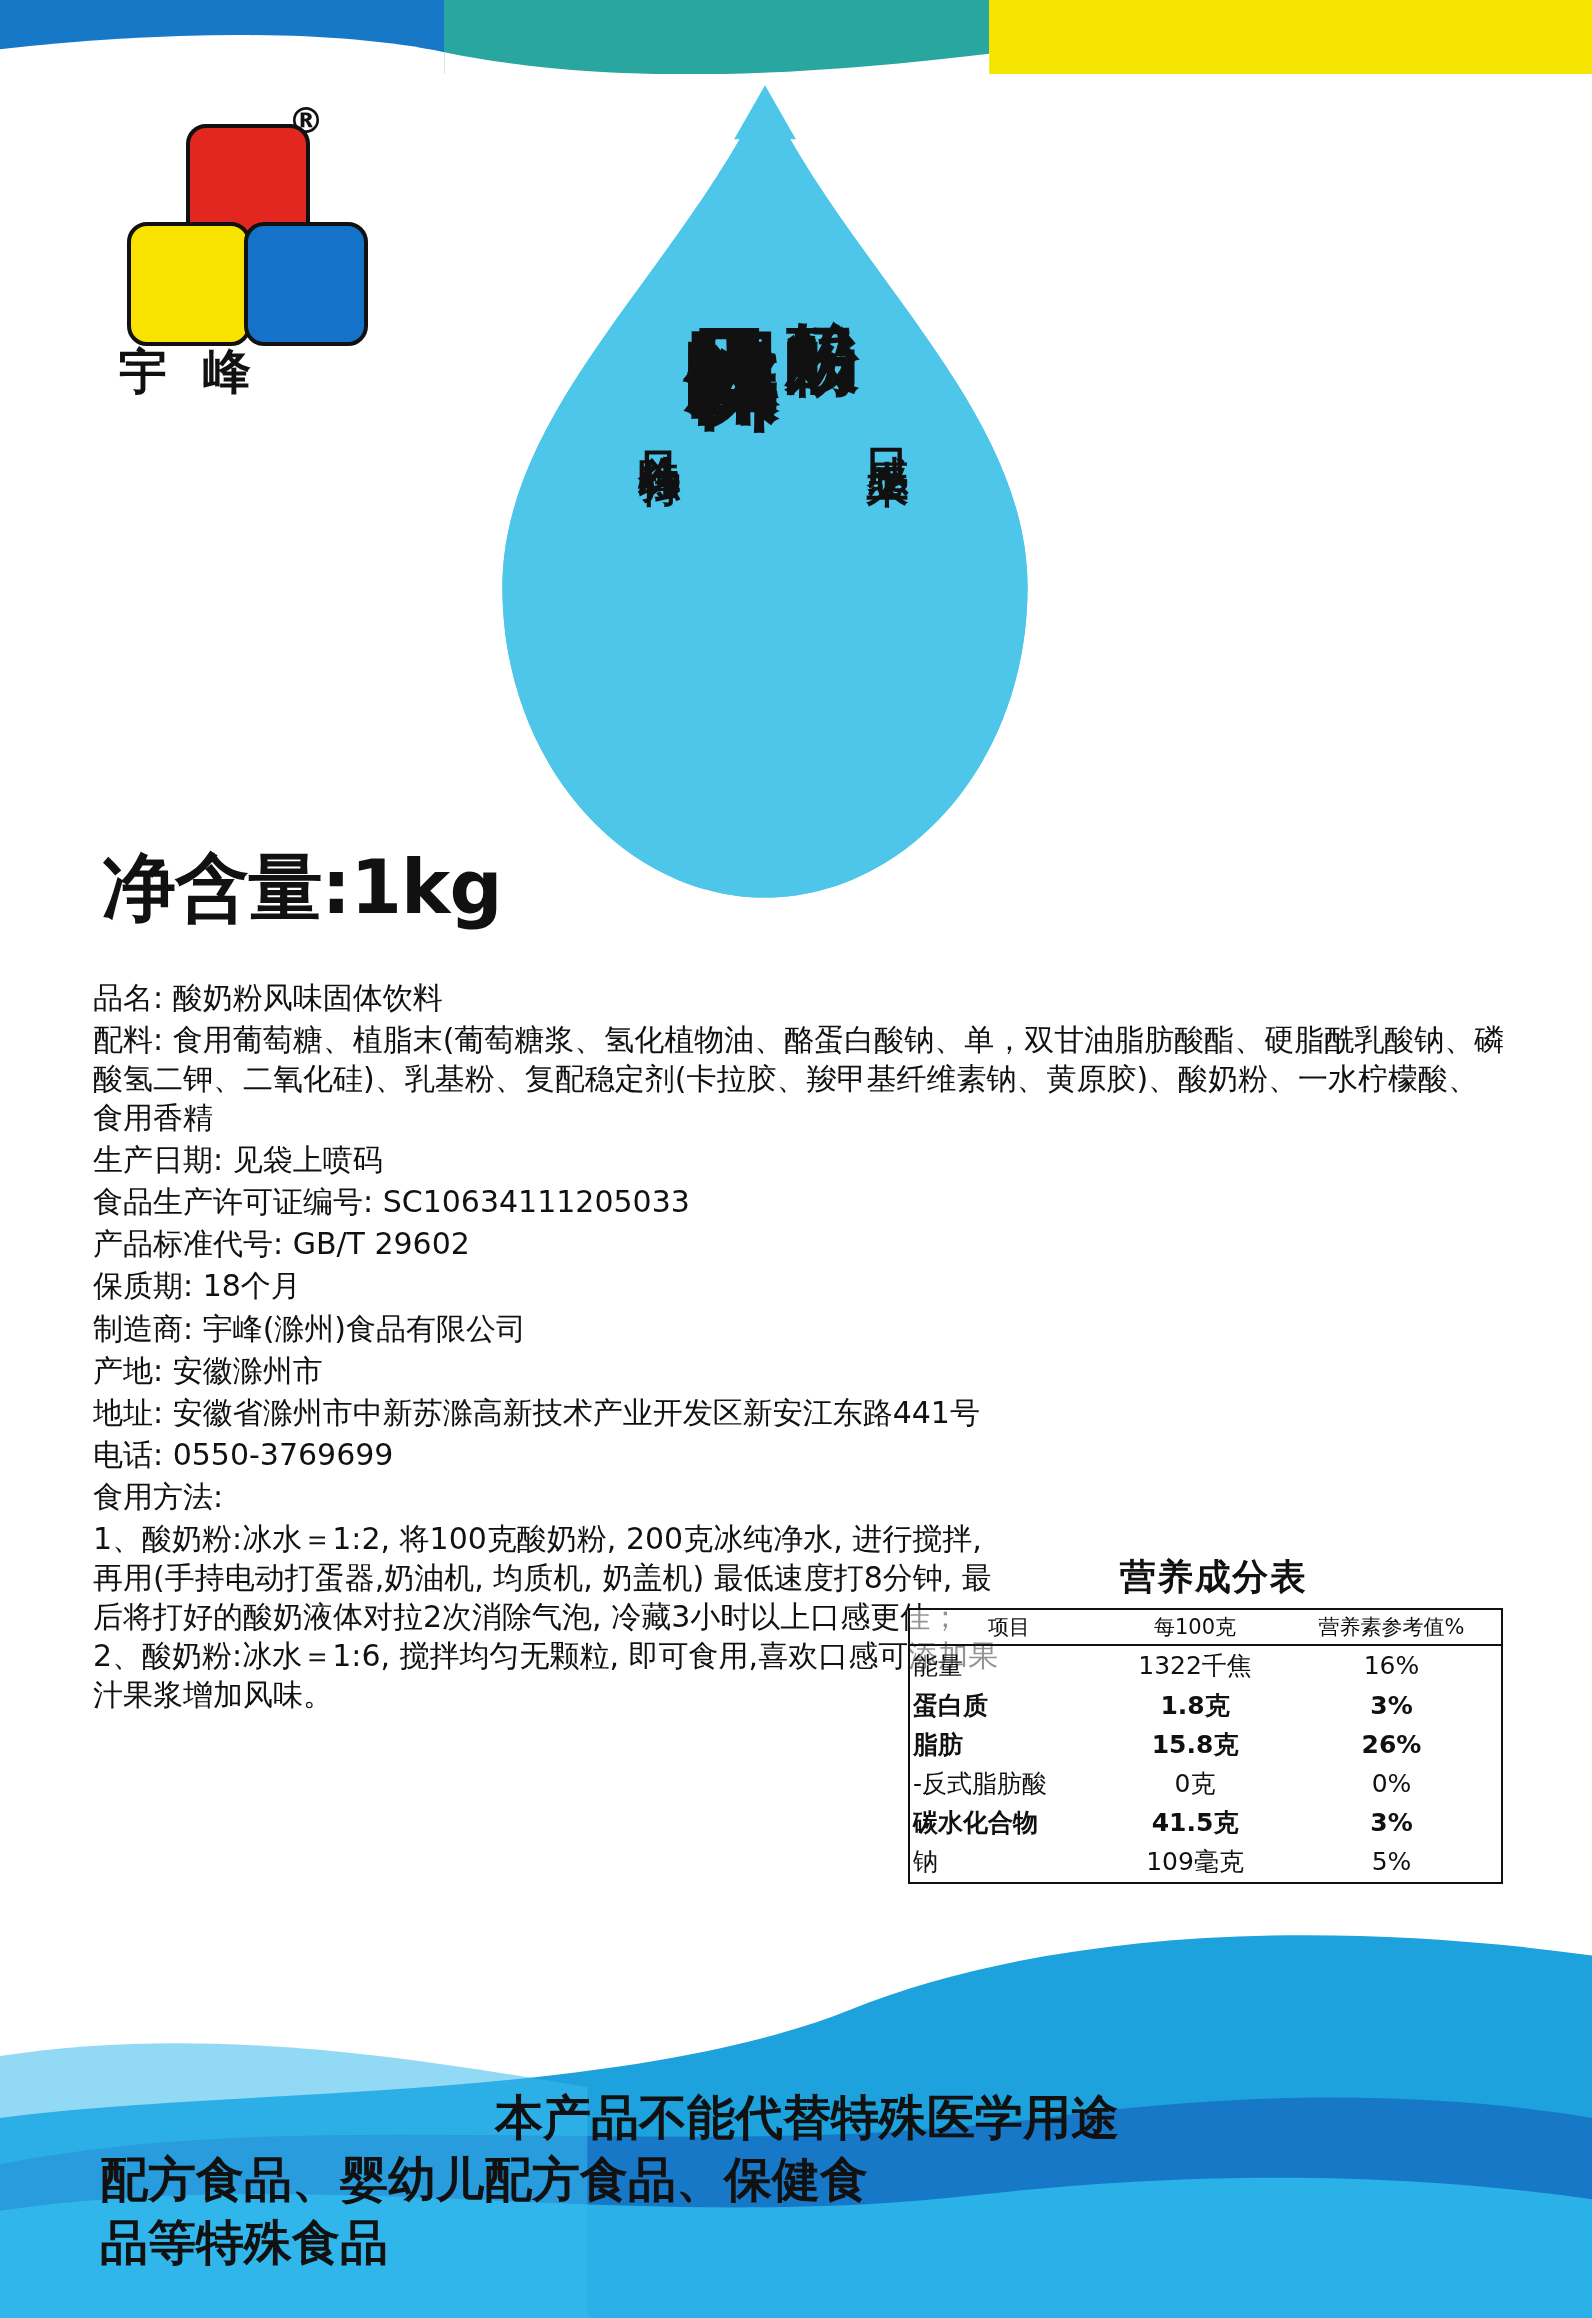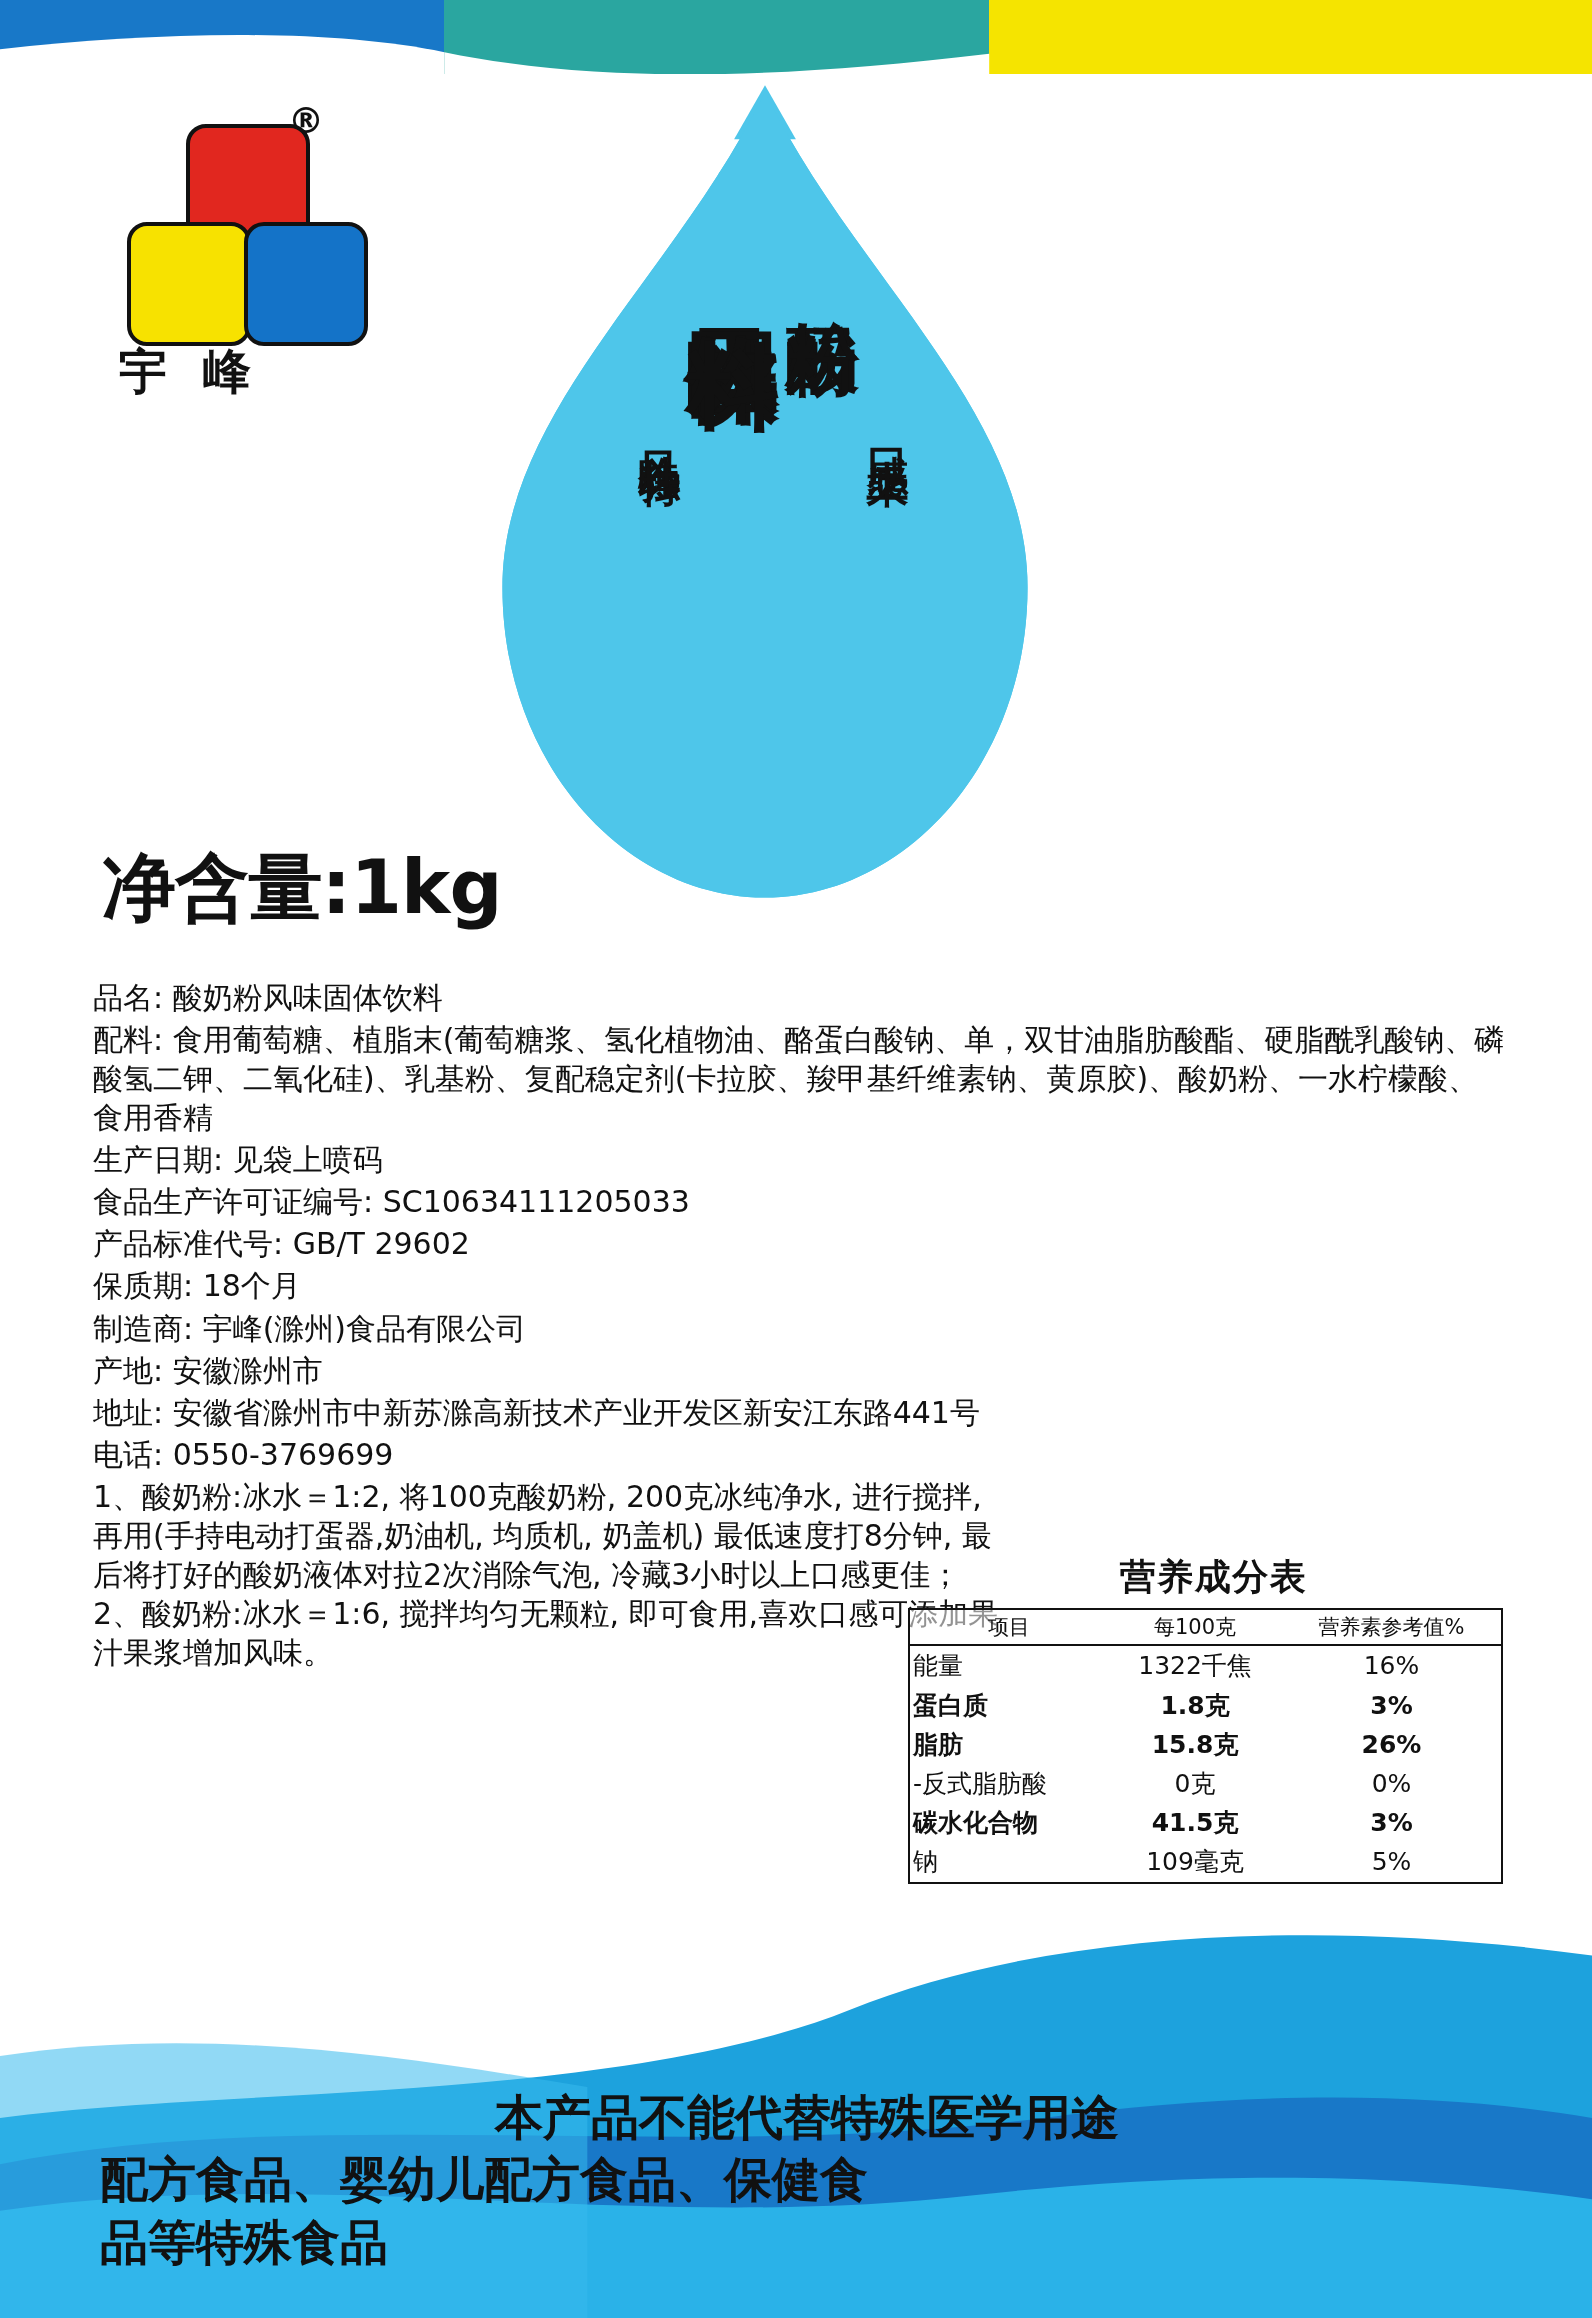--- a/index.html
+++ b/index.html
@@ -242,20 +242,21 @@
     <p>品名: 酸奶粉风味固体饮料</p>
     <p class="ingredients">配料: 食用葡萄糖、植脂末(葡萄糖浆、氢化植物油、酪蛋白酸钠、单，双甘油脂肪酸酯、硬脂酰乳酸钠、磷酸氢二钾、二氧化硅)、乳基粉、复配稳定剂(卡拉胶、羧甲基纤维素钠、黄原胶)、酸奶粉、一水柠檬酸、食用香精</p>
     <p>生产日期: 见袋上喷码</p>
     <p>食品生产许可证编号: SC10634111205033</p>
     <p>产品标准代号: GB/T 29602</p>
     <p>保质期: 18个月</p>
     <p>制造商: 宇峰(滁州)食品有限公司</p>
     <p>产地: 安徽滁州市</p>
     <p>地址: 安徽省滁州市中新苏滁高新技术产业开发区新安江东路441号</p>
     <p>电话: 0550-3769699</p>
+    <p>食用方法:</p>
     <div class="usage">
       <p>1、酸奶粉:冰水＝1:2, 将100克酸奶粉, 200克冰纯净水, 进行搅拌, 再用(手持电动打蛋器,奶油机, 均质机, 奶盖机) 最低速度打8分钟, 最后将打好的酸奶液体对拉2次消除气泡, 冷藏3小时以上口感更佳；</p>
       <p>2、酸奶粉:冰水＝1:6, 搅拌均匀无颗粒, 即可食用,喜欢口感可添加果汁果浆增加风味。</p>
     </div>
   </div>
 
   <svg class="bottom-wave" viewBox="0 0 2060 900" preserveAspectRatio="none">
     <path d="M1100,500 C1350,400 1700,380 2060,430 L2060,900 L0,900 L0,640 C300,600 800,620 1100,500 Z" fill="#1da2dd"></path>
     <path d="M0,700 C400,620 900,700 1350,640 C1650,600 1880,610 2060,640 L2060,900 L0,900 Z" fill="#1878c8"></path>
     <path d="M0,760 C420,700 820,790 1260,740 C1620,700 1880,720 2060,745 L2060,900 L0,900 Z" fill="#2ab2e8"></path>

